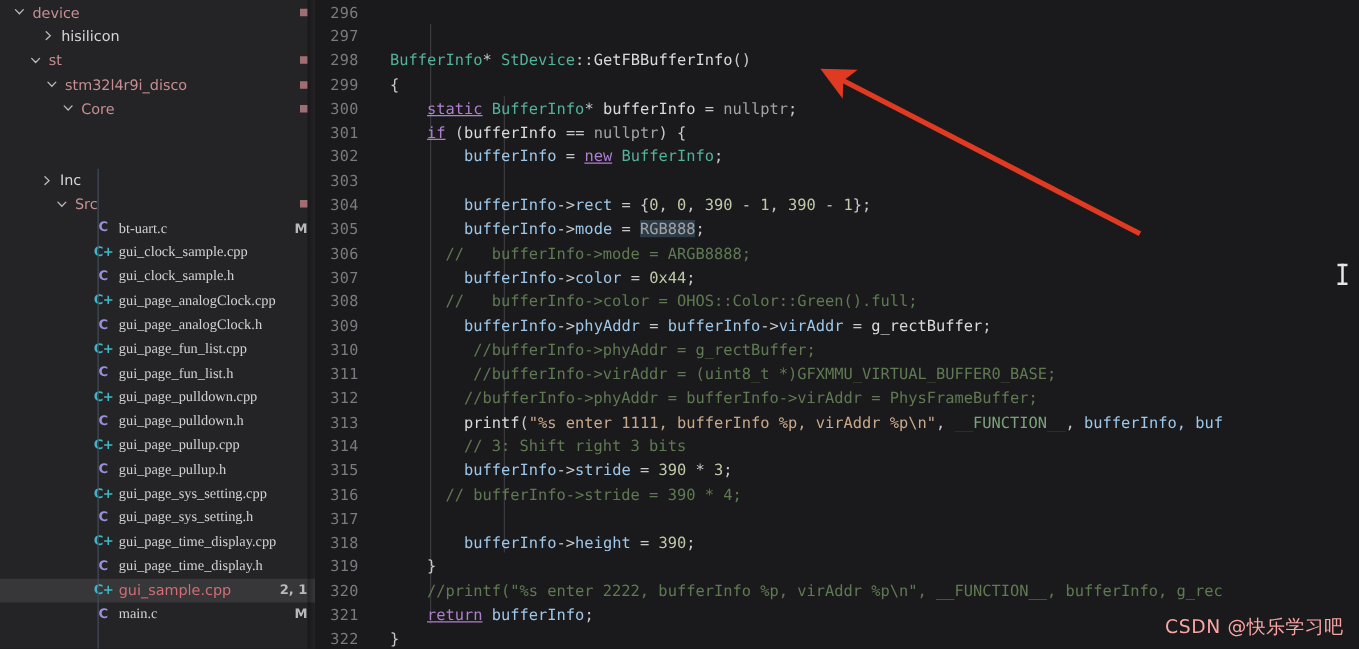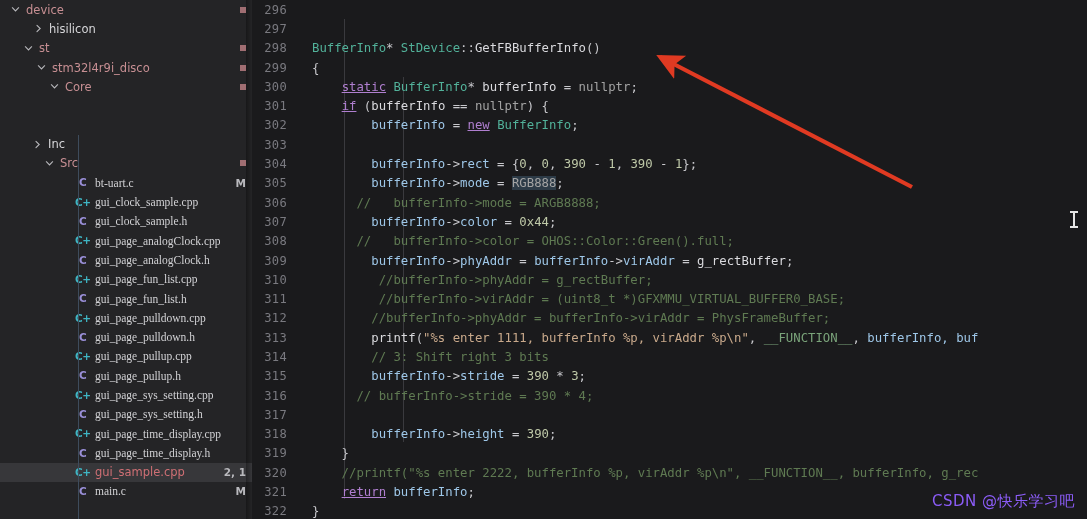--- a/index.html
+++ b/index.html
@@ -135,21 +135,21 @@
   }
   #ibeam::before{top:0;}
   #ibeam::after{bottom:0;}
 
   
   #watermark{
     position:absolute;
     right:12px;bottom:8px;
     font-family:"DejaVu Sans",sans-serif;
     font-size:15px;
-    color:#8b5cf6;
+    color:#fca5a5;
     letter-spacing:0.5px;
     white-space:nowrap;
   }
   .sb-shadow{
     position:absolute;right:0;top:0;width:6px;height:519px;
     background:linear-gradient(to right,rgba(0,0,0,0.35),rgba(0,0,0,0));
   }
 </style>
 </head>
 <body>

